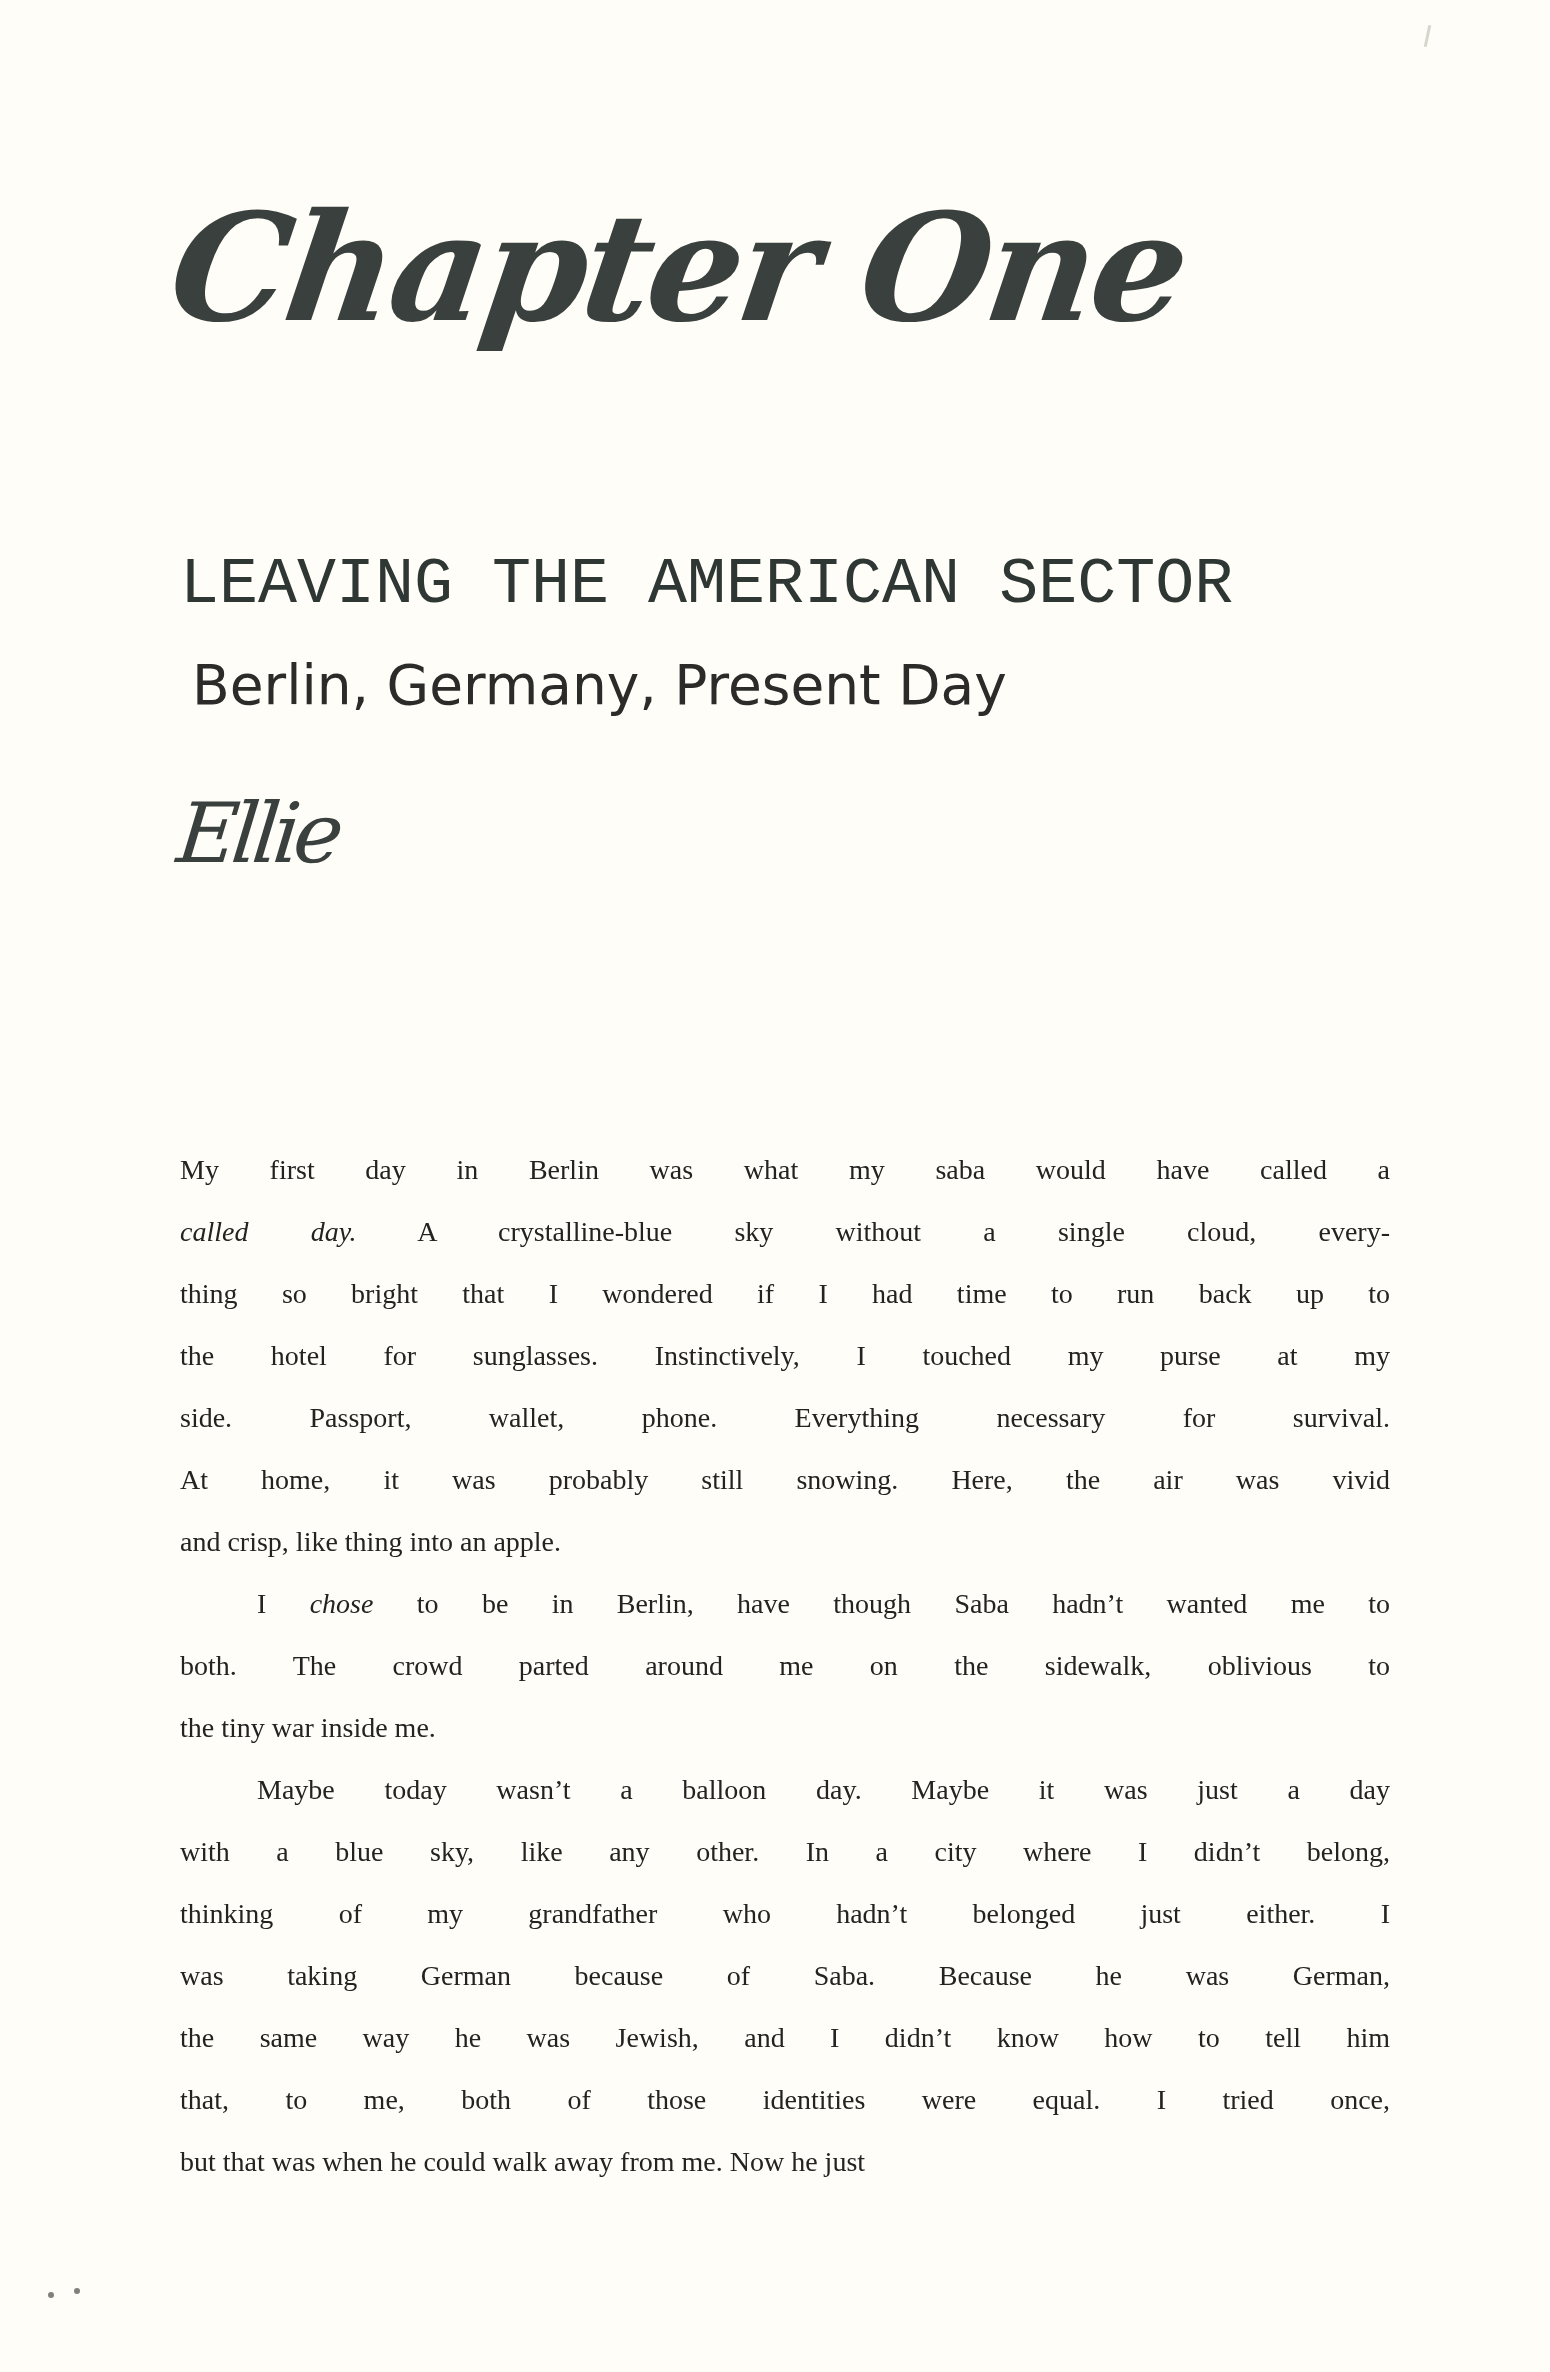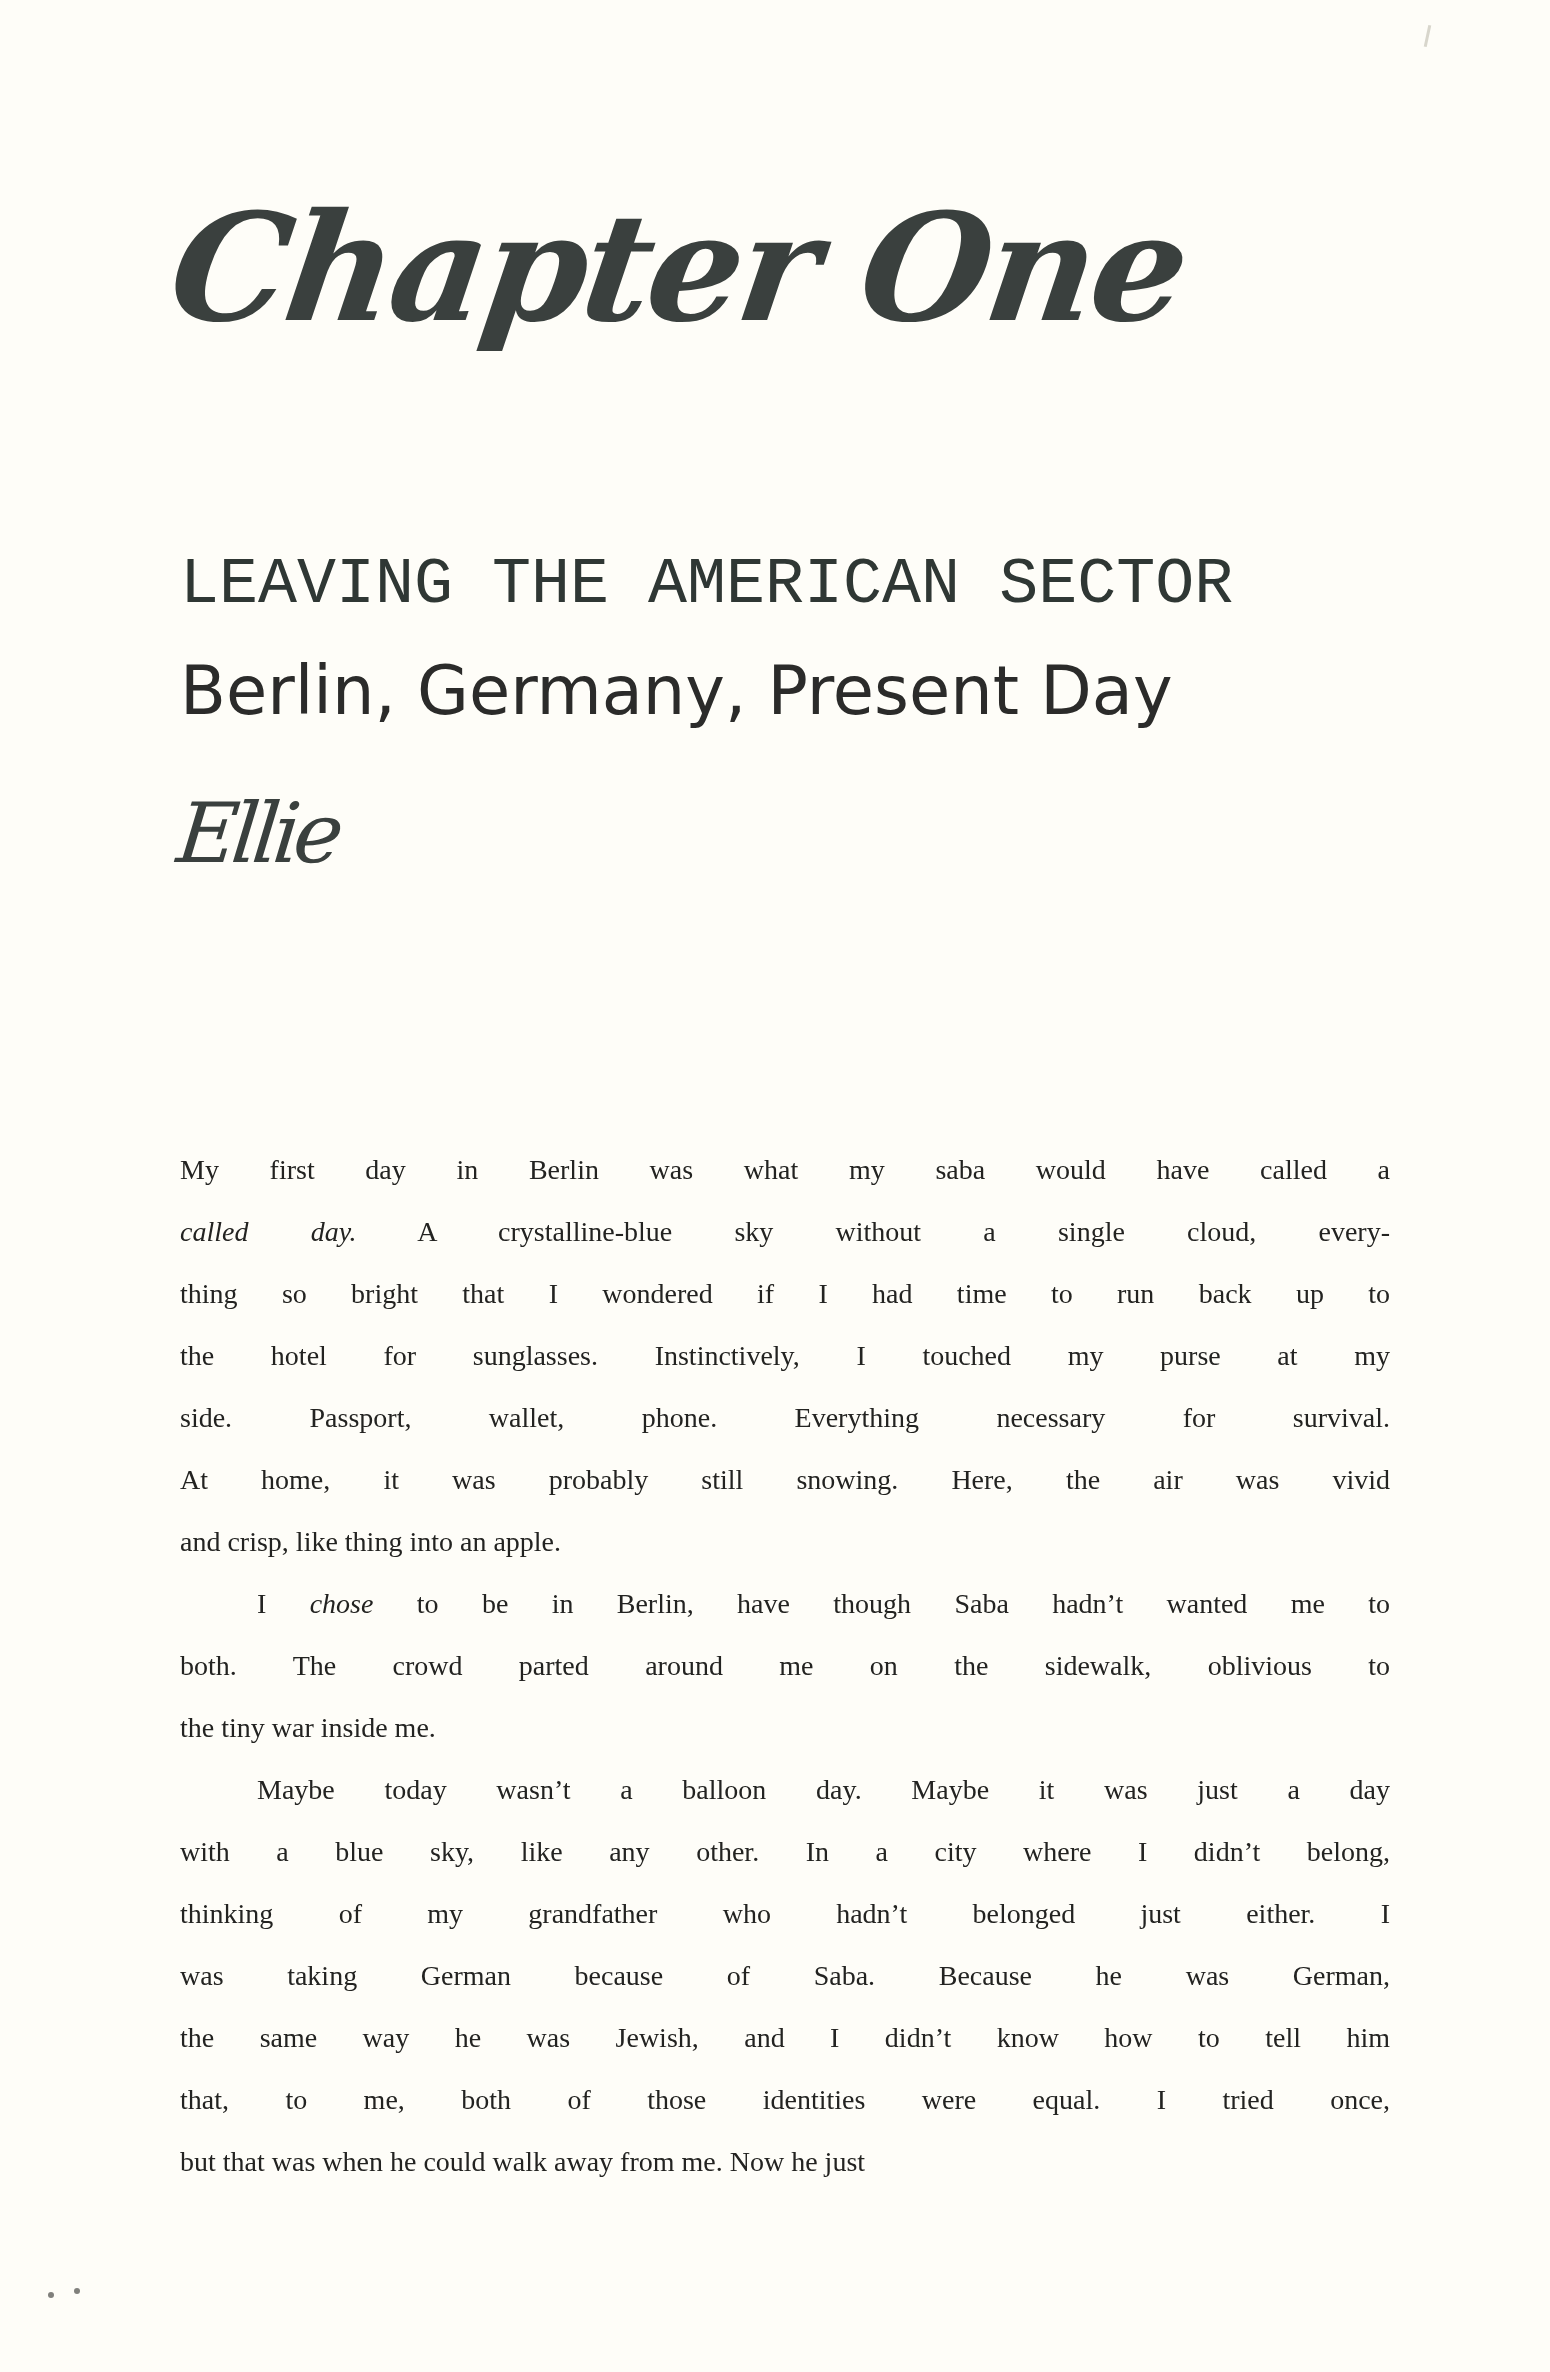--- a/index.html
+++ b/index.html
@@ -41,24 +41,24 @@
       font-family: Liberation Mono, monospace;
       font-size: 65px;
       color: #2f3734;
       letter-spacing: 0px;
       line-height: 1;
       white-space: nowrap;
       margin-top: 40px;
     }
     .chapter-subtitle {
       position: absolute;
-      left: 180px;
+      left: 192px;
       top: 658px;
       font-family: "DejaVu Sans", sans-serif;
-      font-size: 67px;
+      font-size: 55px;
       color: #2b2b2a;
       line-height: 1;
       white-space: nowrap;
     }
     .narrator {
       position: absolute;
       left: 178px;
       top: 792px;
       font-family: "DejaVu Serif", serif;
       font-style: italic;

